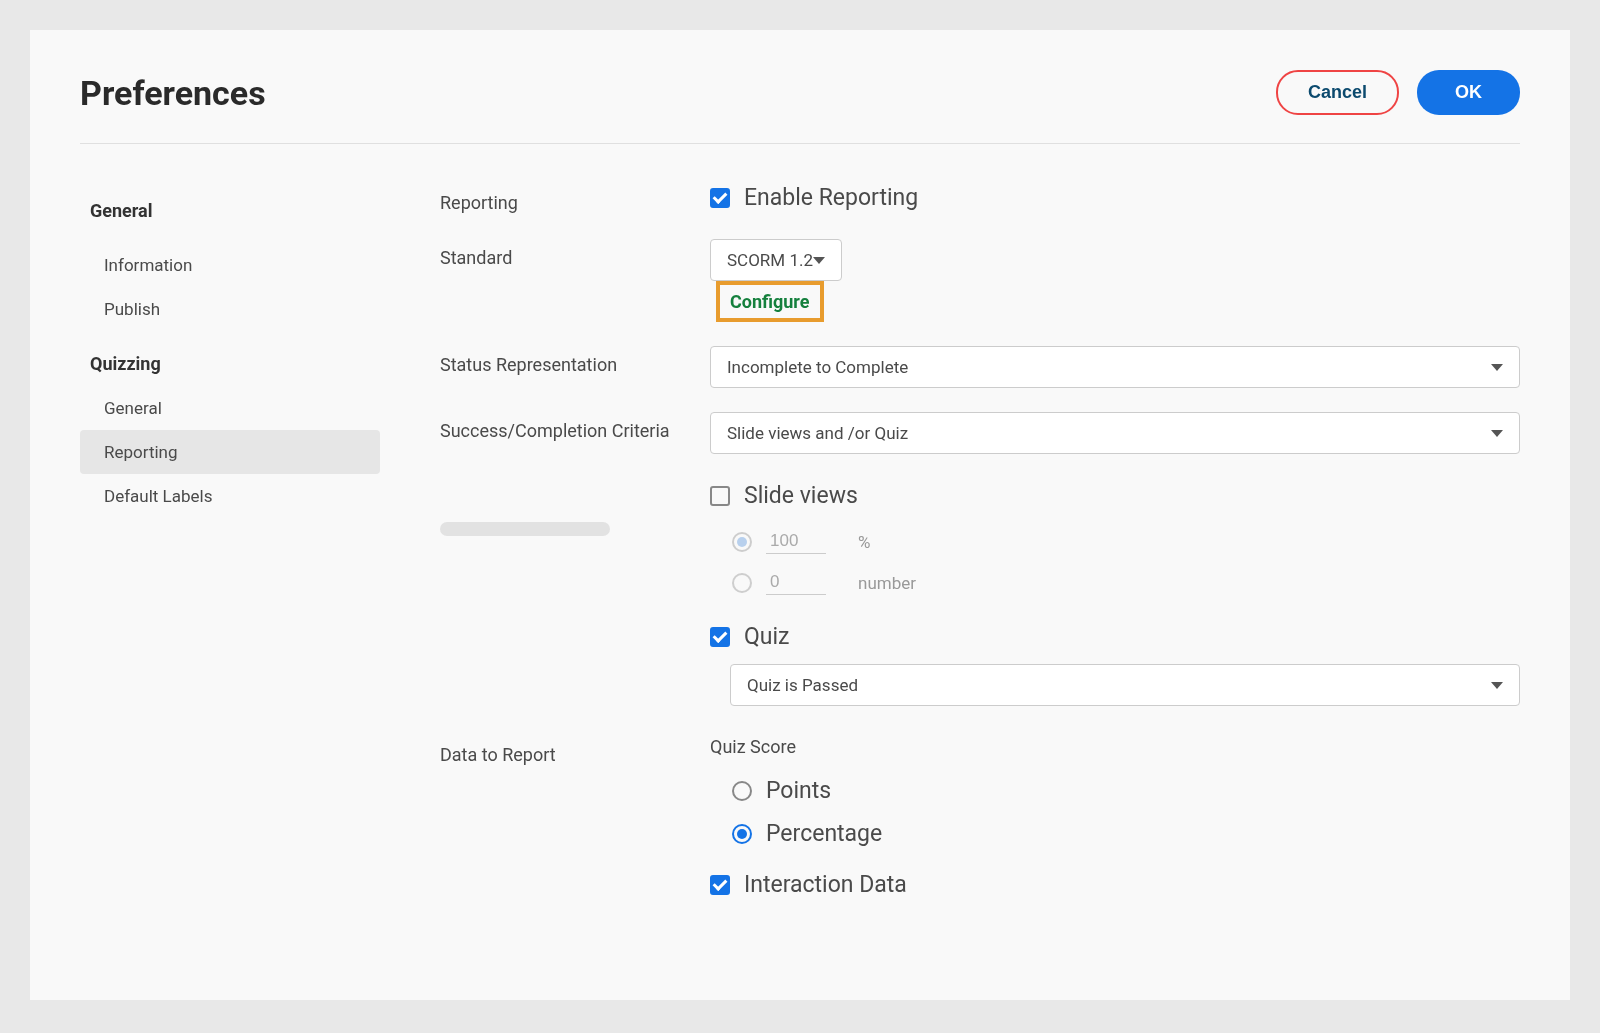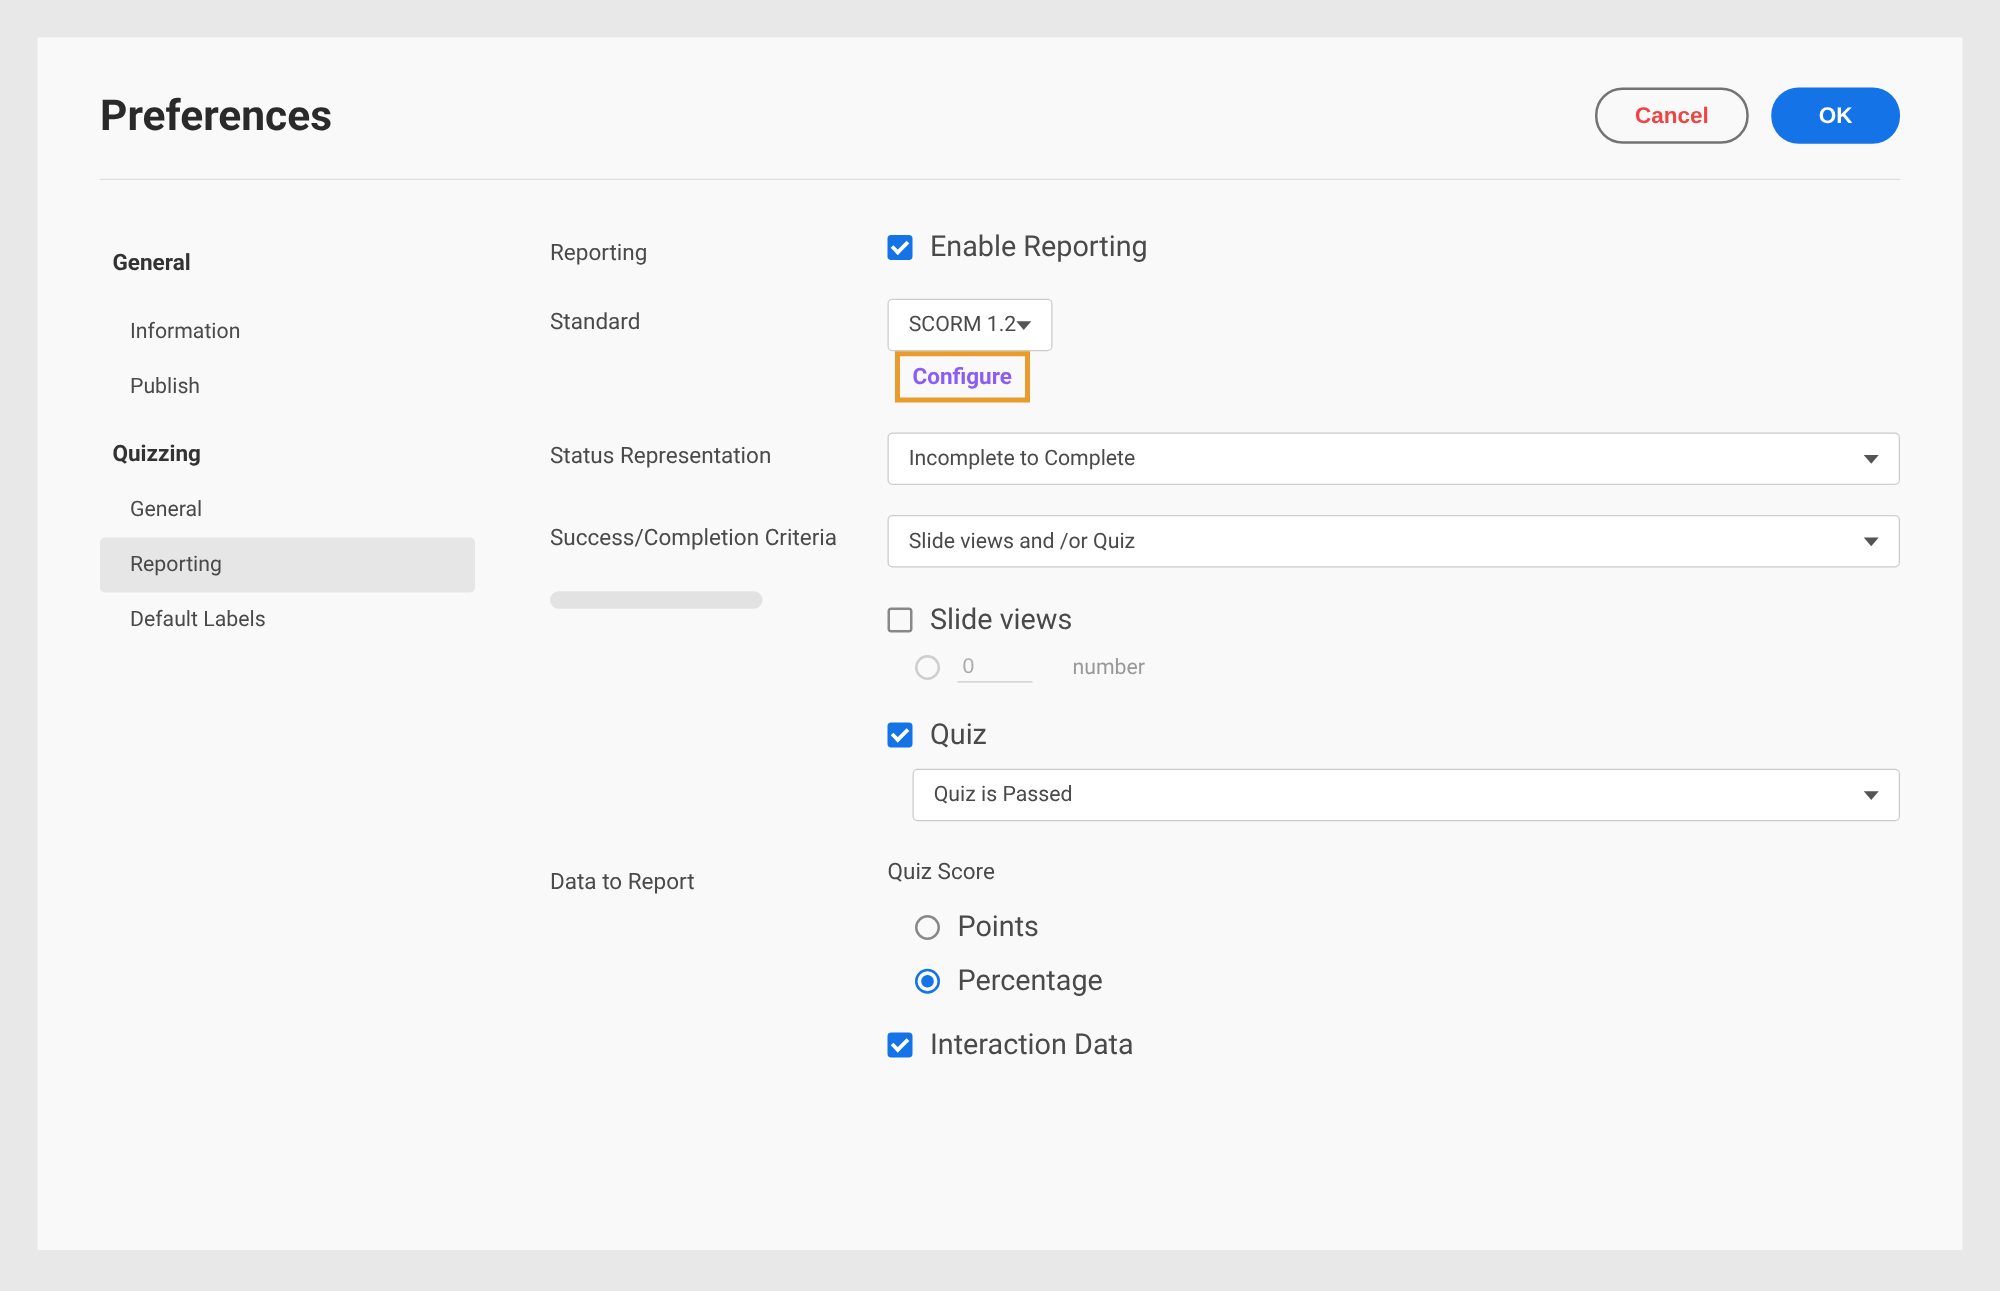--- a/index.html
+++ b/index.html
@@ -34,22 +34,22 @@
     .btn {
       padding: 10px 30px;
       border-radius: 22px;
       font-size: 18px;
       font-weight: 600;
       cursor: pointer;
       border: none;
     }
     .btn-cancel {
       background: transparent;
-      border: 2px solid #737373;
-      color: #ef4444;
+      border: 2px solid #ef4444;
+      color: #0c4a6e;
     }
     .btn-ok {
       background: #1473e6;
       color: #fff;
       padding: 11px 38px;
     }
     .content {
       display: flex;
       gap: 60px;
       padding-top: 18px;
@@ -156,21 +156,21 @@
       border-top: 7px solid #555;
     }
     .configure-highlight {
       border: 4px solid #e89c2e;
       padding: 6px 10px;
       margin-left: 6px;
       display: flex;
       align-items: center;
     }
     .configure-link {
-      color: #8b5cf6;
+      color: #15803d;
       font-weight: 700;
       font-size: 18px;
       cursor: pointer;
     }
     .sub-section {
       margin-top: 16px;
       padding-left: 0;
     }
     .radio-row {
       display: flex;
@@ -298,20 +298,25 @@
           <div class="select">
             <span>Slide views and /or Quiz</span>
             <span class="chevron"></span>
           </div>
 
           <div class="sub-section" style="margin-top:28px;">
             <div class="checkbox-row">
               <span class="checkbox"></span>
               <span class="checkbox-label">Slide views</span>
             </div>
+            <div class="radio-row" style="margin-top:12px;">
+              <span class="radio checked disabled"></span>
+              <input class="mini-input disabled-text" disabled="" value="100" style="">
+              <span class="mini-unit">%</span>
+            </div>
             <div class="radio-row">
               <span class="radio disabled"></span>
               <input class="mini-input disabled-text" disabled="" value="0" style="">
               <span class="mini-unit">number</span>
             </div>
           </div>
 
           <div class="sub-section" style="margin-top:20px;">
             <div class="checkbox-row">
               <span class="checkbox checked"></span>

